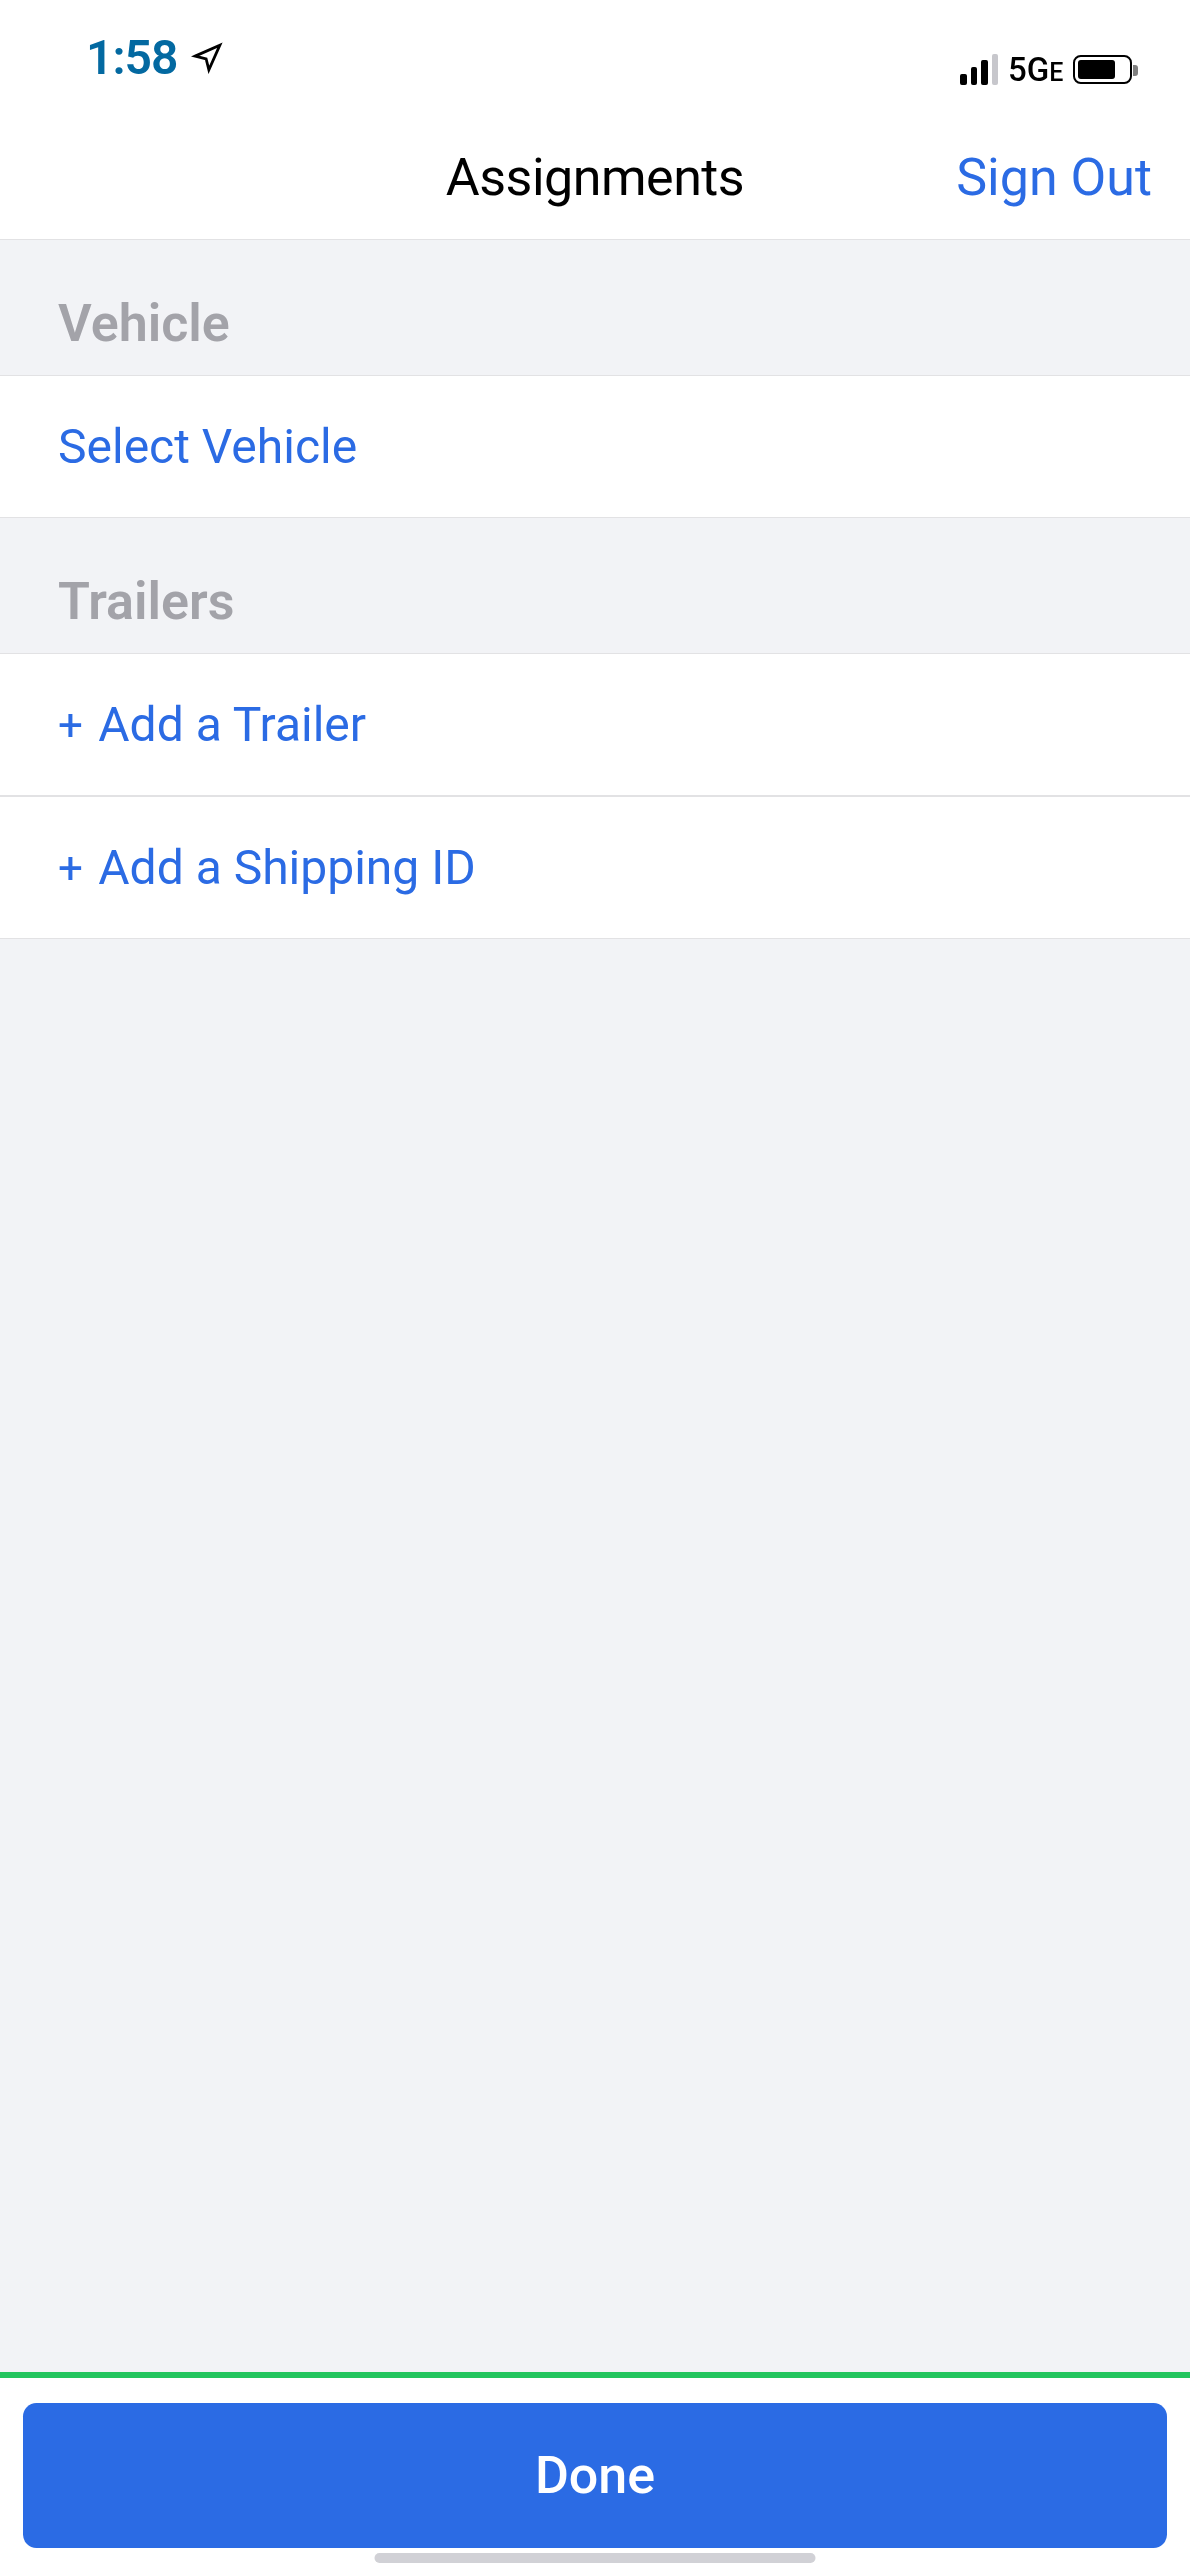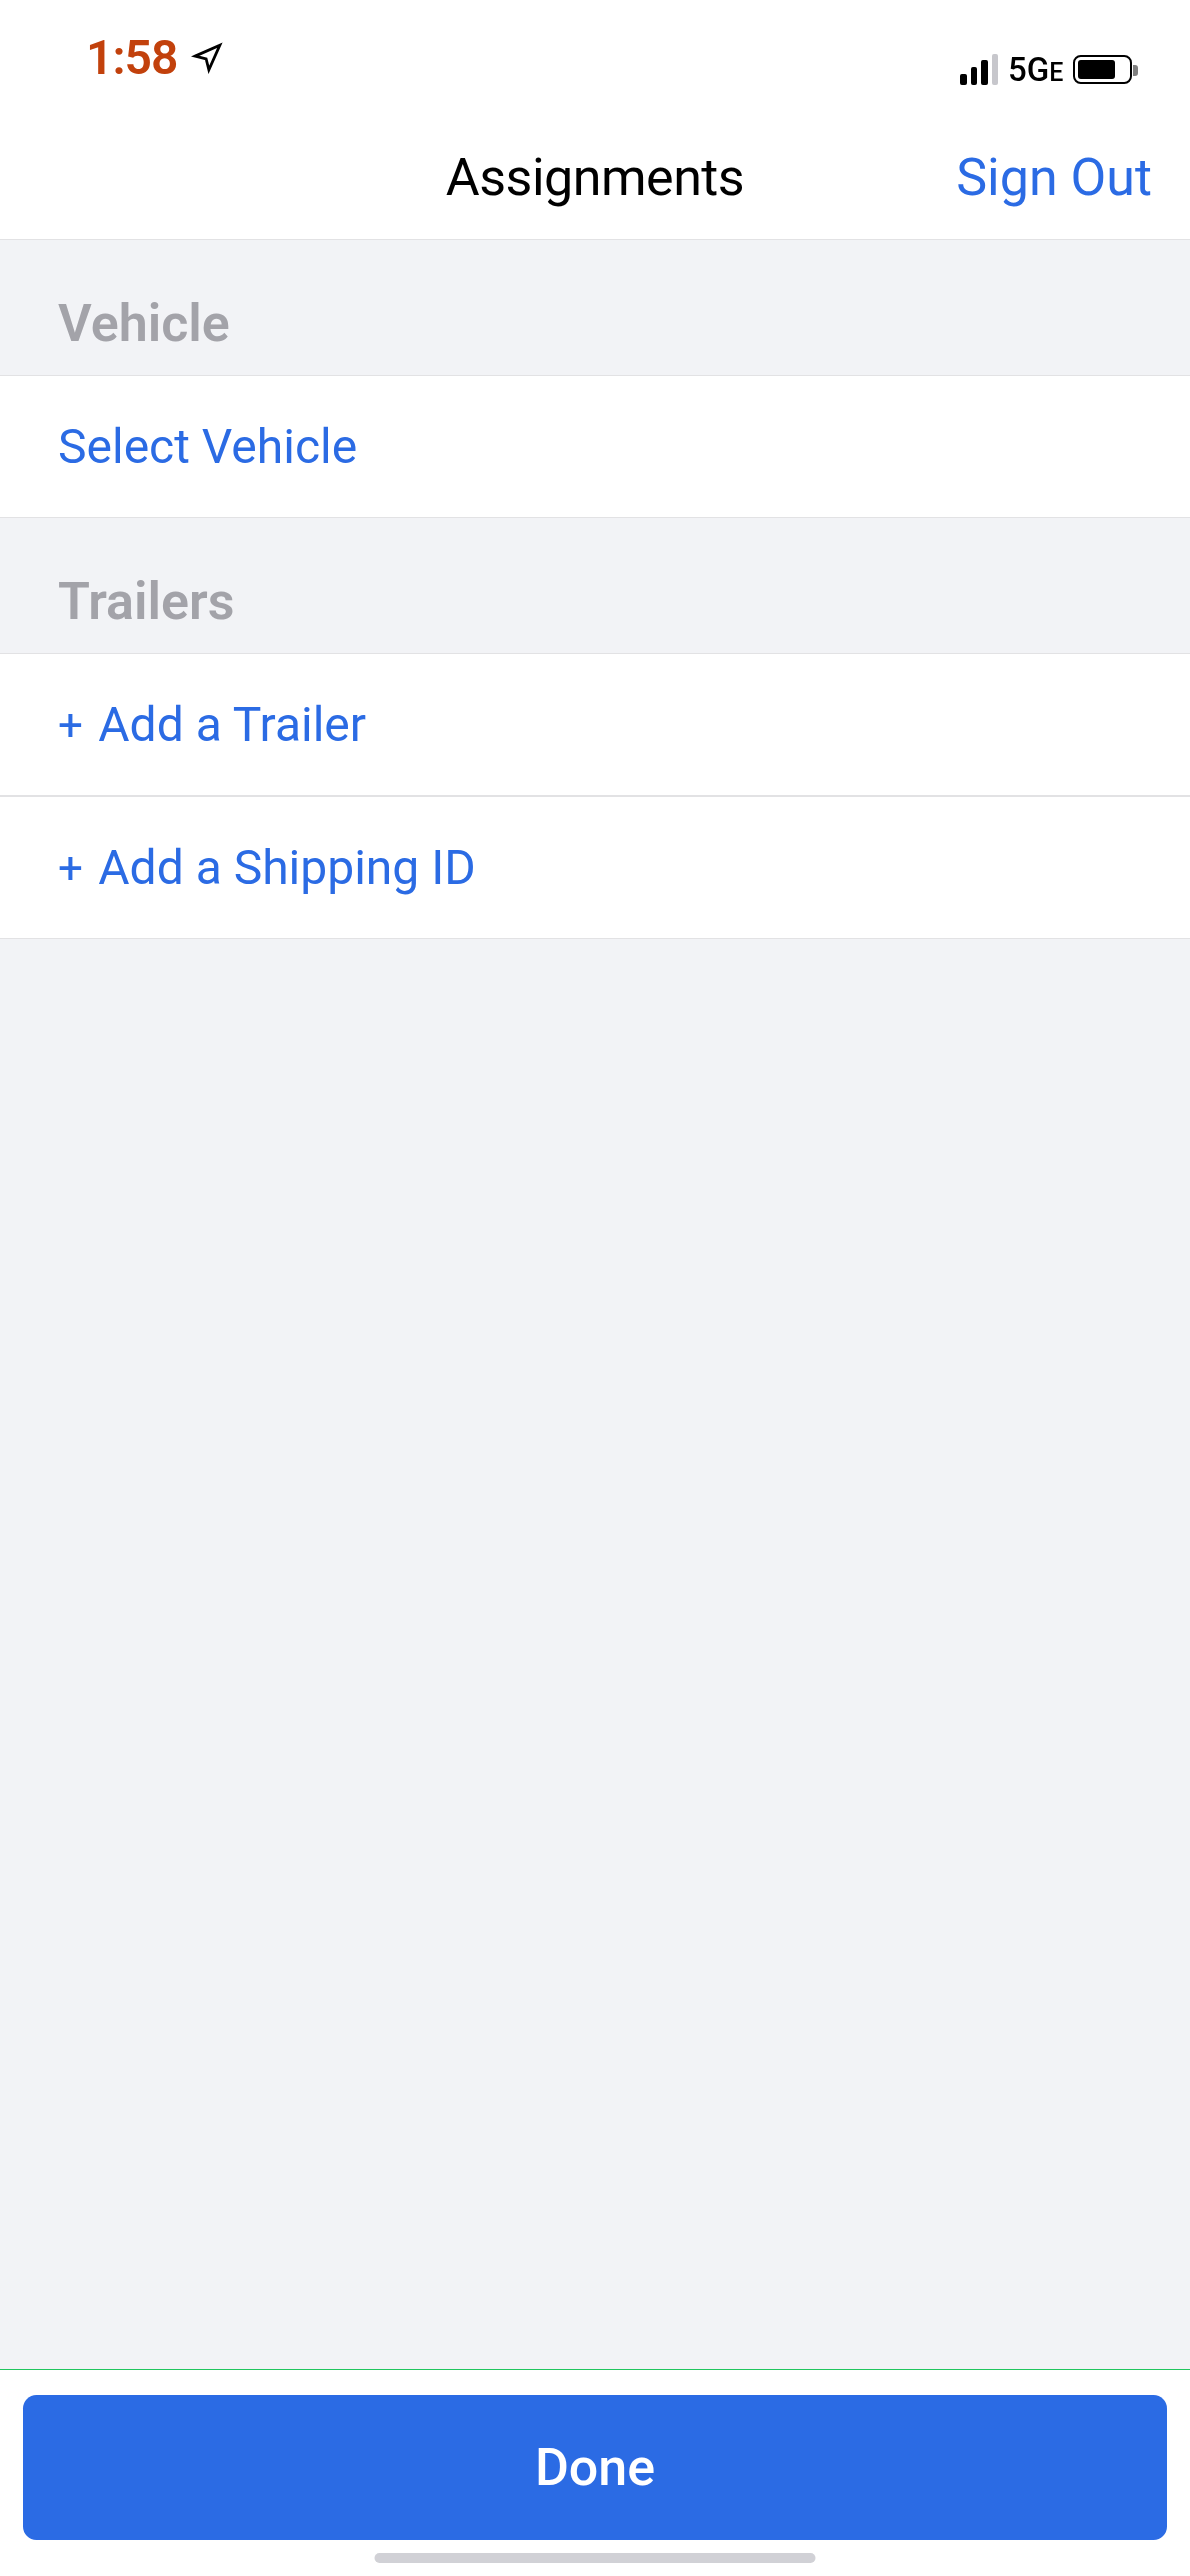--- a/index.html
+++ b/index.html
@@ -34,21 +34,21 @@
       padding: 0 58px 0 86px;
     }
     .status-left {
       display: flex;
       align-items: center;
       gap: 13.4px;
     }
     .status-time {
       font-size: 48px;
       font-weight: 600;
-      color: #c2410c;
+      color: #0369a1;
       letter-spacing: -1px;
     }
     .status-right {
       display: flex;
       align-items: center;
       gap: 9.6px;
       margin-top: 24px;
     }
     .cell-bars {
       display: flex;
@@ -155,22 +155,22 @@
       font-weight: 400;
       color: #2b6be4;
     }
     
     .footer {
       position: absolute;
       bottom: 0;
       left: 0;
       right: 0;
       background: #ffffff;
-      border-top: 1px solid #22c55e;
-      padding: 25px 23px 36px 23px;
+      border-top: 6px solid #22c55e;
+      padding: 25px 23px 28px 23px;
     }
     .done-btn {
       width: 100%;
       background: #2b6be4;
       color: #ffffff;
       font-size: 52px;
       font-weight: 500;
       text-align: center;
       padding: 42px 0;
       border-radius: 13.4px;

